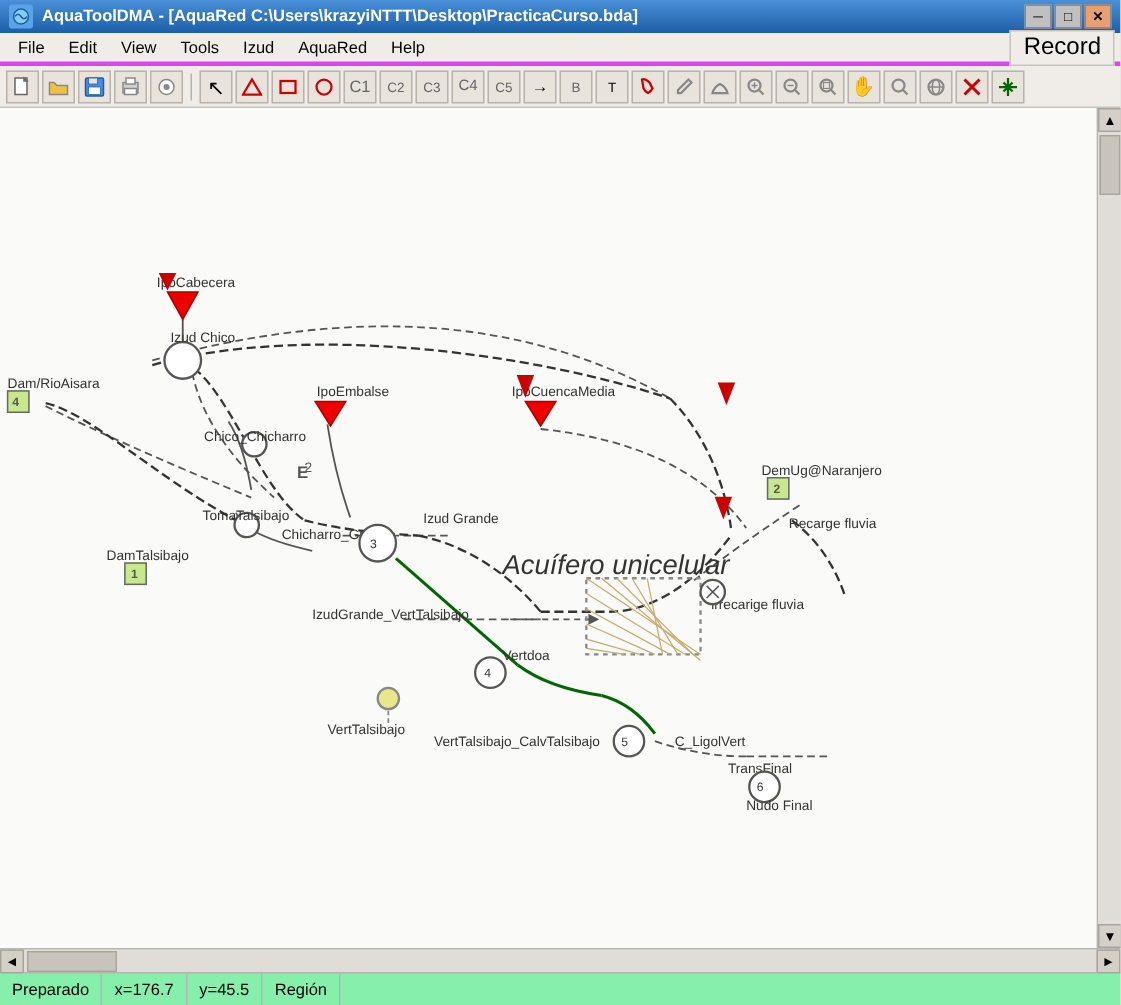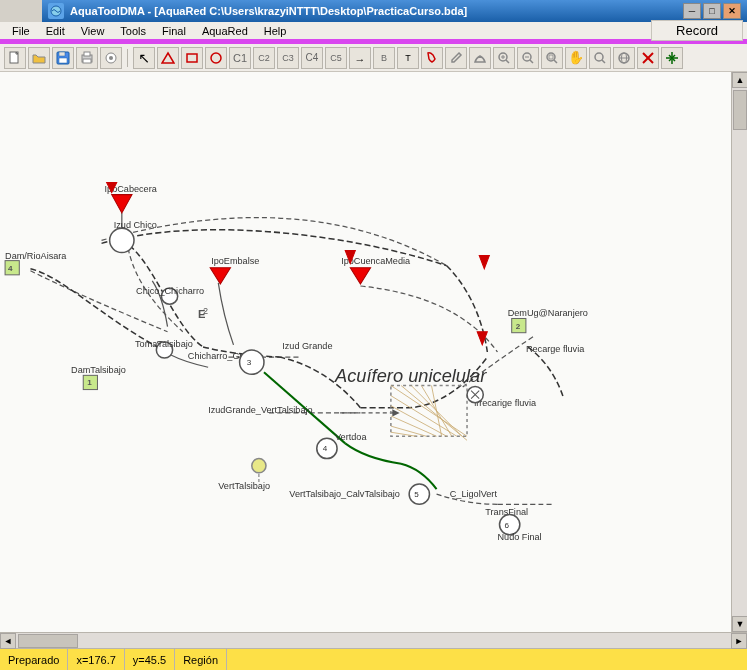--- a/index.html
+++ b/index.html
@@ -16,21 +16,20 @@
     #title-bar {
       background: linear-gradient(to bottom, #4a90d9 0%, #1a5fa8 100%);
       height: 22px;
       display: flex;
       align-items: center;
       padding: 0 6px;
       color: white;
       font-size: 11px;
       font-weight: bold;
       user-select: none;
-      margin-left: 42px;
     }
     #title-bar .app-icon {
       width: 16px;
       height: 16px;
       margin-right: 6px;
       background: #5ba3e8;
       border-radius: 2px;
       display: flex;
       align-items: center;
       justify-content: center;
@@ -59,21 +58,21 @@
     }
     #title-bar .win-btn.close { background: #e8a070; }
 
     
     #menu-bar {
       background: #f0ede8;
       height: 22px;
       display: flex;
       align-items: center;
       padding: 0 4px;
-      border-bottom: 5px solid #d946ef;
+      border-bottom: 3px solid #d946ef;
       font-size: 11px;
     }
     .menu-item {
       padding: 2px 8px;
       cursor: pointer;
       height: 100%;
       display: flex;
       align-items: center;
     }
 
@@ -100,22 +99,22 @@
     }
     .tb-sep {
       width: 1px;
       height: 18px;
       background: #b8b4ac;
       margin: 0 3px;
     }
     .record-btn {
       background: #f0ede8;
       border: 1px solid #c8c4bc;
-      padding: 2px 24px;
-      font-size: 13px;
+      padding: 2px 8px;
+      font-size: 16px;
       cursor: pointer;
       margin-left: auto;
     }
 
     
     #main-area {
       display: flex;
       flex-direction: row;
       height: calc(670px - 22px - 22px - 28px - 28px - 22px);
     }
@@ -155,21 +154,21 @@
       width: 14px;
       height: 40px;
       background: #c8c4bc;
       border: 1px solid #a8a4a0;
       margin: 2px auto;
     }
 
     
     #status-bar {
       height: 22px;
-      background: #fde047;
+      background: #86efac;
       border-top: 1px solid #b8b4ac;
       display: flex;
       align-items: center;
       font-size: 11px;
     }
     .status-seg {
       padding: 0 8px;
       border-right: 1px solid #b8b4ac;
       height: 100%;
       display: flex;
@@ -237,21 +236,21 @@
     <div class="win-btn">□</div>
     <div class="win-btn close">✕</div>
   </div>
 </div>
 
 <div id="menu-bar">
   <div class="menu-item">File</div>
   <div class="menu-item">Edit</div>
   <div class="menu-item">View</div>
   <div class="menu-item">Tools</div>
-  <div class="menu-item">Final</div>
+  <div class="menu-item">Izud</div>
   <div class="menu-item">AquaRed</div>
   <div class="menu-item">Help</div>
   <div style="flex:1"></div>
   <button class="record-btn">Record</button>
 </div>
 
 <div id="toolbar">
 
   <div class="tb-btn">
     <svg width="14" height="14" viewBox="0 0 14 14">

